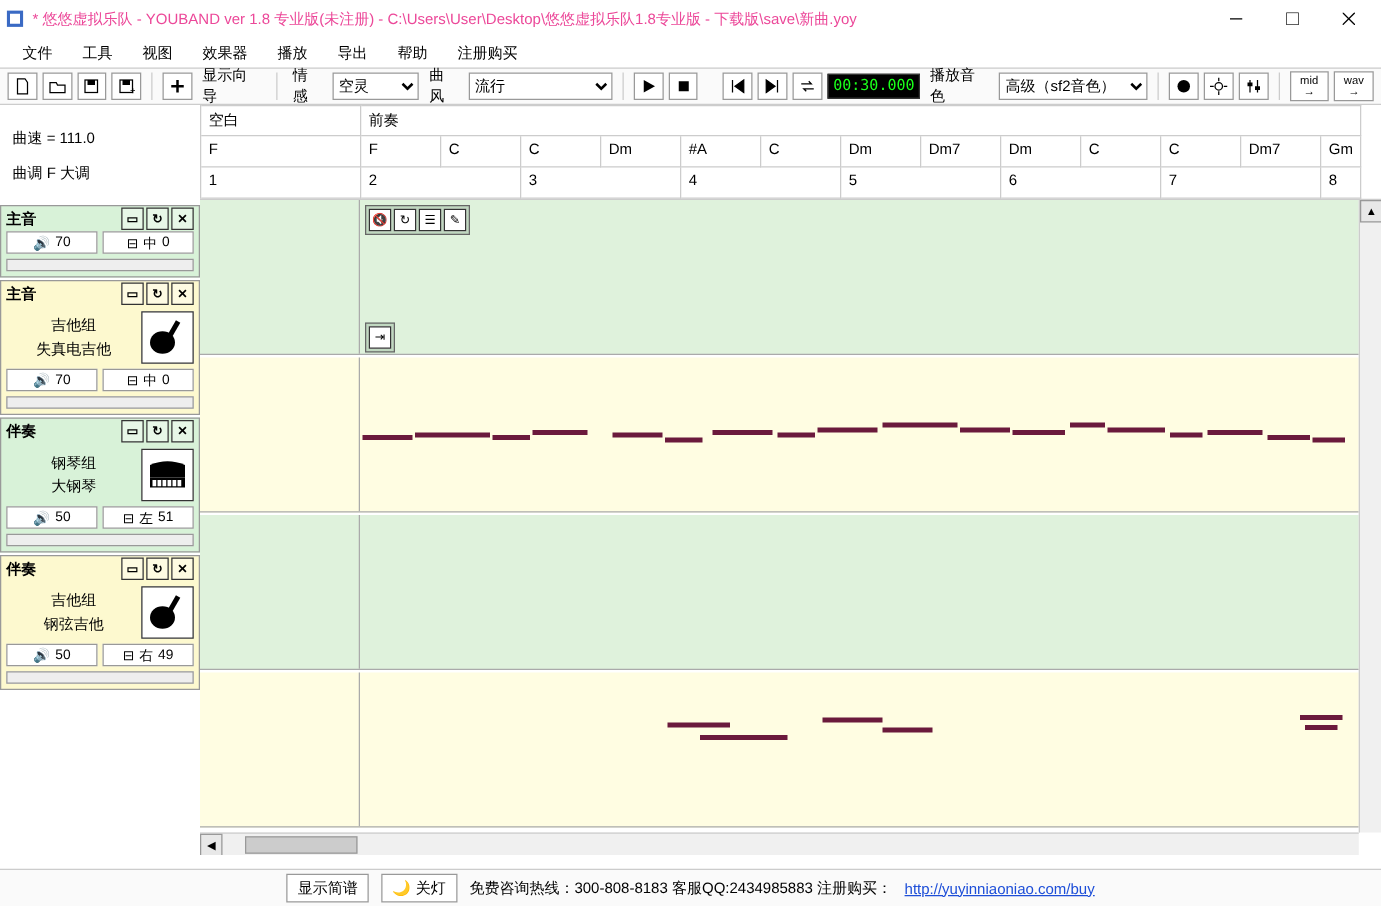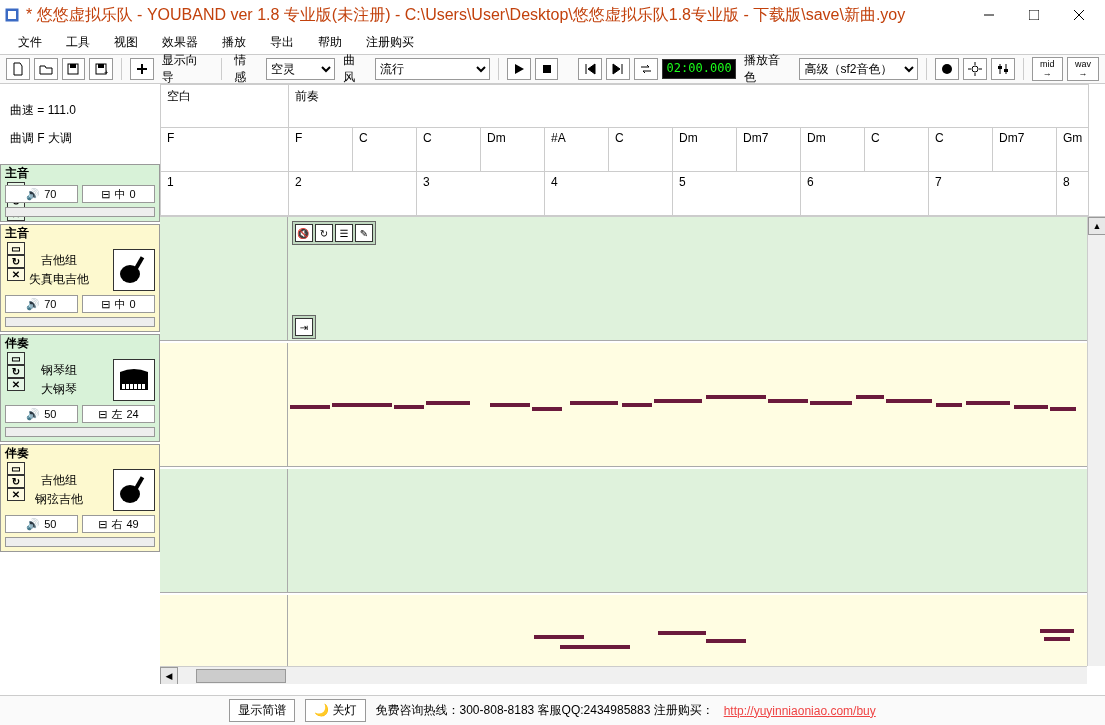--- a/index.html
+++ b/index.html
@@ -1,66 +1,66 @@
 <!DOCTYPE html>
 <html><head>
 <meta charset="utf-8">
 <style>
   * { box-sizing: border-box; margin: 0; padding: 0; }
   body { font-family: "Microsoft YaHei", SimSun, Arial, sans-serif; font-size: 12px; background: #fff; color: #000; width: 1105px; height: 725px; overflow: hidden; position: relative; }
   .titlebar { height: 30px; display: flex; align-items: center; padding: 0 4px; }
   .titlebar .icon { width: 16px; height: 16px; margin-right: 6px; display: inline-flex; align-items: center; justify-content: center; }
-  .titlebar .title { flex: 1; font-size: 16px; color: #c2410c; }
+  .titlebar .title { flex: 1; font-size: 12px; color: #ec4899; }
   .wndbtns { display: flex; gap: 0; }
   .wndbtn { width: 45px; height: 28px; display: flex; align-items: center; justify-content: center; cursor: pointer; }
   .menubar { height: 24px; display: flex; align-items: center; padding: 0 8px; gap: 4px; }
   .menuitem { padding: 2px 10px; cursor: pointer; font-family: Liberation Serif, serif; }
   .toolbar { height: 30px; border-top: 1px solid #ccc; border-bottom: 1px solid #ccc; background: #fafafa; display: flex; align-items: center; padding: 0 6px; gap: 4px; }
   .tbtn { width: 24px; height: 22px; border: 1px solid #999; background: #fff; display: flex; align-items: center; justify-content: center; cursor: pointer; font-size: 12px; }
   .tdivider { width: 1px; height: 22px; background: #ccc; margin: 0 4px; }
   .tlabel { font-size: 12px; padding: 0 4px; }
   .tselect { height: 22px; border: 1px solid #999; font-size: 12px; background: #fff; }
   .timecode { display: inline-block; min-width: 70px; height: 20px; border: 1px solid #333; background: #000; color: #1aff1a; font-family: monospace; font-size: 12px; padding: 1px 4px; text-align: center; }
   .exportbtn { width: 32px; height: 24px; border: 1px solid #999; background: #fff; display:flex; flex-direction:column; align-items:center; justify-content:center; cursor:pointer; font-size:9px; line-height:9px;}
   .main { display: flex; height: 600px; position:relative; }
   .leftcol { width: 160px; display:flex; flex-direction:column; }
   .infobox { height: 80px; padding: 12px 10px; display:flex; flex-direction:column; justify-content:space-around; font-size:12px;}
   .trks { flex:1; display:flex; flex-direction:column; gap:2px; }
   .trk { border:1px solid #999; display:flex; flex-direction:column; }
   .trk.green { background: #d8f2d8; }
   .trk.yellow { background: #fdf9cf; }
-  .trk-hdr { height:20px; display:flex; align-items:flex-start; padding:0 4px; font-weight:bold; font-size:12px;flex-direction:column; }
+  .trk-hdr { height:20px; display:flex; align-items:center; padding:0 4px; font-weight:bold; font-size:12px; }
   .trk-hdr .spacer { flex:1; }
   .sqbtn { width:18px; height:18px; border:1px solid #333; display:flex; align-items:center; justify-content:center; font-size:10px; cursor:pointer; background:rgba(255,255,255,0.4); margin-left:2px;}
   .trk-body { display:flex; padding:4px; align-items:center; height:50px;}
   .trk-info { flex:1; display:flex; flex-direction:column; align-items:center; font-size:12px; gap:2px;}
   .trk-icon { width:42px; height:42px; border:1px solid #333; background:#fff; display:flex; align-items:center; justify-content:center; font-size:24px; }
   .trk-ctrl { display:flex; padding:0 4px 4px 4px; gap:4px; align-items:center; }
   .volbox { flex:1; border:1px solid #999; background:#fff; height:18px; display:flex; align-items:center; justify-content:center; font-size:11px; gap:4px;}
   .panbox { flex:1; border:1px solid #999; background:#fff; height:18px; display:flex; align-items:center; justify-content:center; font-size:11px; gap:4px;}
   .slider { height:10px; margin:0 4px 4px 4px; background:#eee; border:1px solid #999;}
   .rightcol { flex:1; display:flex; flex-direction:column; position:relative;}
   .grid-hdr { display:flex; flex-direction:column; border-left:1px solid #ccc;}
-  .grid-row { display:flex; height:44px; }
+  .grid-row { display:flex; height:25px; }
   .grid-cell { border:1px solid #ccc; border-left:none; border-top:none; padding:3px 6px; font-size:12px; overflow:hidden;}
   .grid-row:first-child .grid-cell { border-top:1px solid #ccc;}
   .tracks-area { flex:1; position:relative; overflow:hidden; border-top:1px solid #ccc;}
   .lane { position:absolute; left:0; right:18px; height:124px; border-bottom:1px solid #aaa;}
   .lane.green { background:#dff2dc;}
   .lane.yellow { background:#fffde2;}
   .lane-tools { position:absolute; left:132px; top:4px; background:#c0d8c0; border:1px solid #666; display:flex; padding:2px; gap:2px;}
   .mini { width:18px; height:18px; border:1px solid #333; background:#fff; display:flex; align-items:center; justify-content:center; font-size:10px; cursor:pointer;}
   .lane-tools2 { position:absolute; left:132px; top:98px; background:#c0d8c0; border:1px solid #666; padding:2px;}
   .note { position:absolute; height:4px; background:#6b1a3c;}
   .vscroll { position:absolute; right:0; top:0; bottom:18px; width:18px; background:#f0f0f0; border-left:1px solid #ccc;}
   .hscroll { position:absolute; left:0; right:18px; bottom:0; height:18px; background:#f0f0f0; border-top:1px solid #ccc; display:flex; align-items:center;}
   .hscroll .thumb { height:14px; background:#ccc; border:1px solid #999; margin-left:18px;}
   .statusbar { position:absolute; bottom:0; left:0; right:0; height:30px; background:#fafafa; border-top:1px solid #ccc; display:flex; align-items:center; justify-content:center; gap:10px; font-size:12px;}
   .sbtn { border:1px solid #999; padding:2px 8px; background:#fff; cursor:pointer;}
-  a.link { color:#ef4444; text-decoration:underline; cursor:pointer;text-align:right;}
+  a.link { color:#1d4ed8; text-decoration:underline; cursor:pointer;text-align:right;}
   .section-border-left { position:absolute; left:127px; top:0; width:1px; bottom:0; background:#aaa;}
   .scroll-arrow { width:18px; height:18px; display:flex; align-items:center; justify-content:center; border:1px solid #999; background:#e8e8e8; font-size:9px;}
 </style>
 </head>
 <body>
 
 <div class="titlebar">
   <span class="icon">
     <svg width="16" height="16" viewBox="0 0 16 16">
         <rect x="1" y="1" width="14" height="14" fill="#3a6ac4" stroke="#fff"></rect>
@@ -156,21 +156,21 @@
   <div class="tbtn">
       <svg width="12" height="12">
         <path d="M10 1v10M1 1l7 5-7 5z" fill="#000" stroke="#000"></path>
       </svg>
     </div>
   <div class="tbtn">
       <svg width="14" height="12">
         <path d="M2 4h8l-2-2M12 8H4l2 2" fill="none" stroke="#000"></path>
       </svg>
     </div>
-  <span class="timecode">02:00.000</span>
+  <span class="timecode">00:30.000</span>
   <span class="tlabel">播放音色</span>
   <select class="tselect" style="width:120px"><option>高级（sf2音色）</option></select>
   <div class="tdivider"></div>
   <div class="tbtn">
       <svg width="12" height="12">
         <circle cx="6" cy="6" r="5" fill="#000"></circle>
       </svg>
     </div>
   <div class="tbtn">
       <svg width="14" height="14">
@@ -292,21 +292,21 @@
             </div>
           </div>
   <div class="trk-ctrl">
             <div class="volbox">
               <span>🔊</span>
               <span>50</span>
             </div>
   <div class="panbox">
               <span>⊟</span>
               <span>左</span>
-              <span>24</span>
+              <span>51</span>
             </div>
           </div>
   <div class="slider"></div>
         </div>
         <div class="trk yellow">
           <div class="trk-hdr">
             <span>伴奏</span>
             <span class="spacer"></span>
   <span class="sqbtn">▭</span>
   <span class="sqbtn">↻</span>

